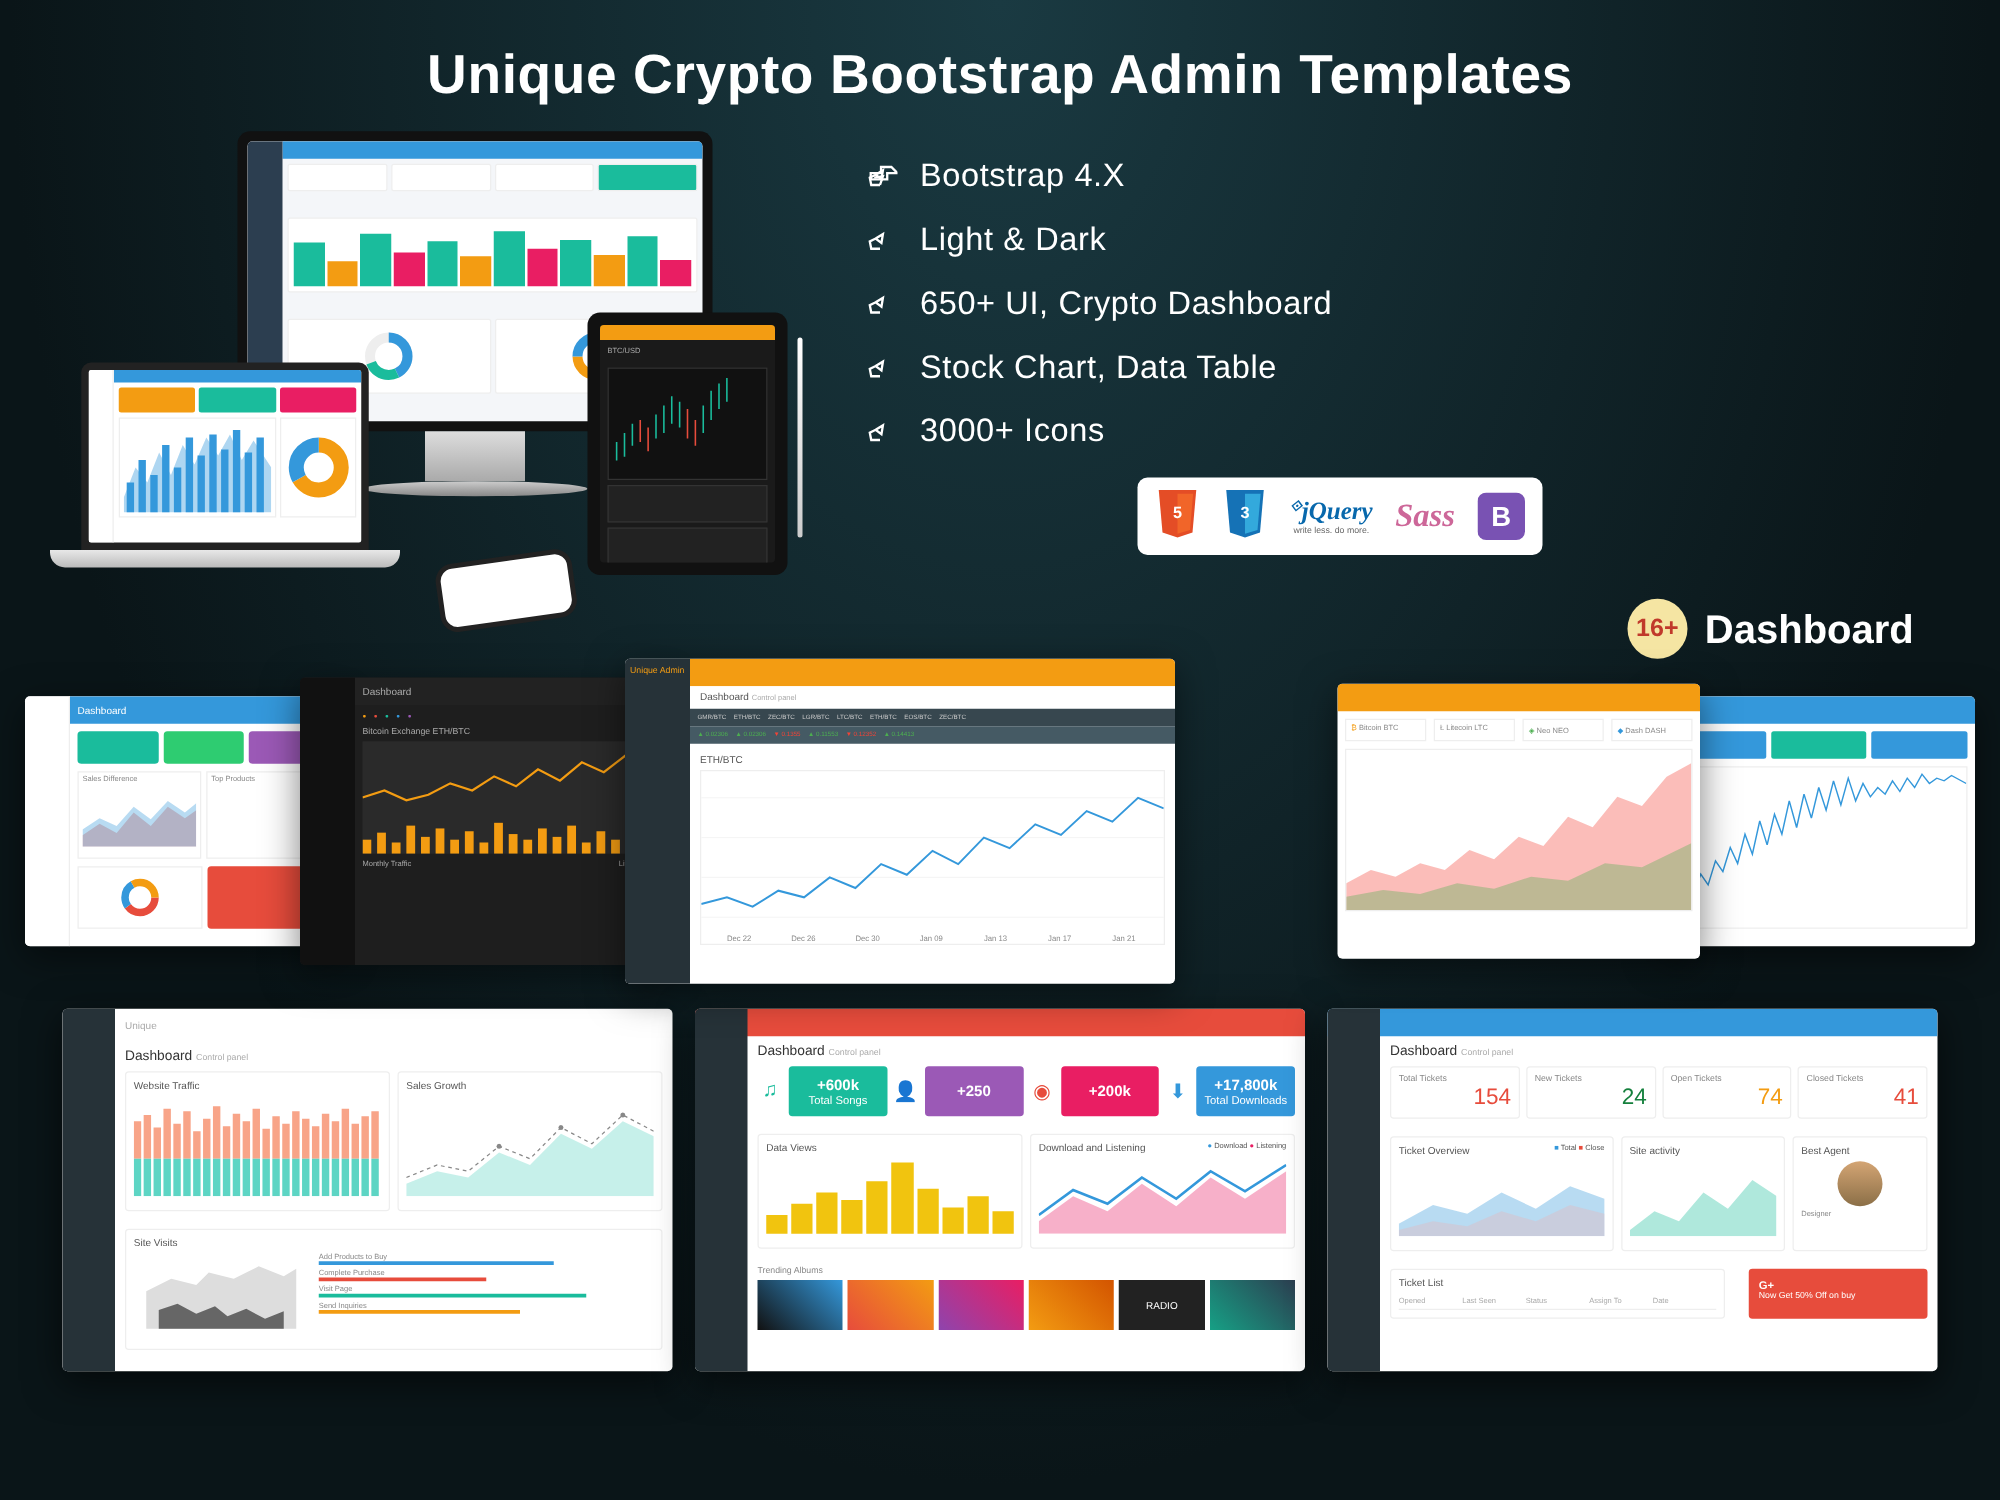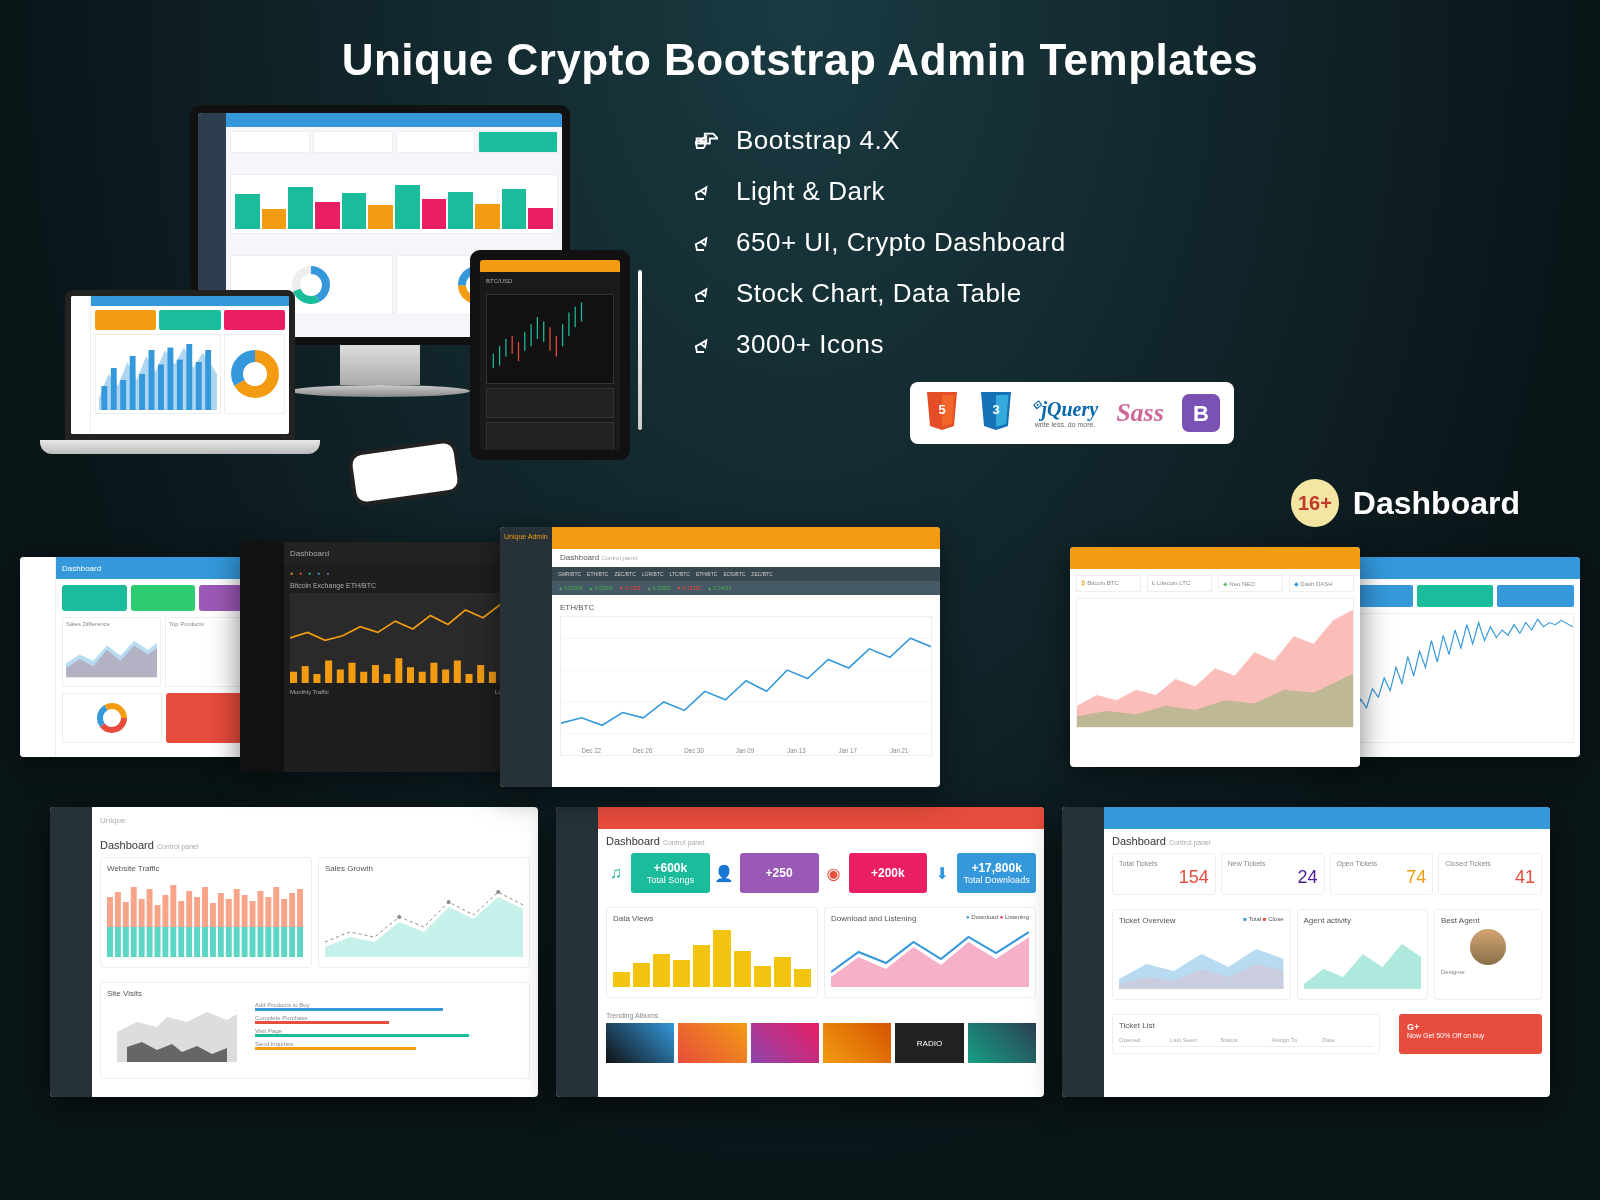--- a/index.html
+++ b/index.html
@@ -59,21 +59,21 @@
   display: flex;
   align-items: center;
   justify-content: center;
 }
 .dash-count {
   display: flex;
   align-items: center;
   gap: 14px;
   justify-content: flex-end;
   margin-top: 35px;
-  margin-right: 40px;
+  margin-right: 29px;
 }
 .dash-badge {
   width: 48px;
   height: 48px;
   border-radius: 50%;
   background: #f5e5a3;
   color: #c0392b;
   display: flex;
   align-items: center;
   justify-content: center;
@@ -815,41 +815,41 @@
       <div class="gc2-sidebar"></div>
       <div class="gc-header" style="background:#3498db;padding-left:50px"></div>
       <div class="gc2-title"><span>Dashboard</span> <span style="font-size:7px;color:#aaa">Control panel</span></div>
       <div class="gc2-content" style="display:flex;gap:5px">
         <div class="tstat">
             <div class="l">Total Tickets</div>
             <div class="n" style="color:#e74c3c">154</div>
           </div>
         <div class="tstat">
             <div class="l">New Tickets</div>
-            <div class="n" style="color:#4c1d95">24</div>
+            <div class="n" style="color:#15803d">24</div>
           </div>
         <div class="tstat">
             <div class="l">Open Tickets</div>
             <div class="n" style="color:#f39c12">74</div>
           </div>
         <div class="tstat">
             <div class="l">Closed Tickets</div>
             <div class="n" style="color:#e74c3c">41</div>
           </div>
       </div>
       <div class="gc2-content" style="display:flex;gap:6px;margin-top:6px">
         <div class="chart-box" style="flex:1.4">
           <div class="t"><span>Ticket Overview</span><span style="float:right;font-size:6px"><span style="color:#3498db">■</span> Total <span style="color:#e74c3c">■</span> Close</span></div>
           <svg width="100%" height="60" viewBox="0 0 180 60" preserveAspectRatio="none" class="area">
             <path d="M0,50 L30,35 L60,42 L90,25 L120,38 L150,20 L180,30 L180,60 L0,60 Z" fill="#3498db"></path>
             <path d="M0,55 L30,48 L60,52 L90,40 L120,48 L150,35 L180,42 L180,60 L0,60 Z" fill="#e8b4b8"></path>
           </svg>
         </div>
         <div class="chart-box" style="flex:1">
-          <div class="t"><span>Agent activity</span></div>
+          <div class="t"><span>Site activity</span></div>
           <svg width="100%" height="60" viewBox="0 0 120 60" preserveAspectRatio="none" class="area">
             <path d="M0,55 L20,40 L40,48 L60,25 L80,38 L100,15 L120,28 L120,60 L0,60 Z" fill="#1abc9c"></path>
           </svg>
         </div>
         <div class="chart-box" style="flex:0.8;">
           <div class="t">Best Agent</div>
           <div style="width:36px;height:36px;border-radius:50%;background:linear-gradient(#d4a574,#8b6f47);margin:4px auto"></div>
           <div style="font-size:6px;color:#888">Designer</div>
         </div>
       </div>

